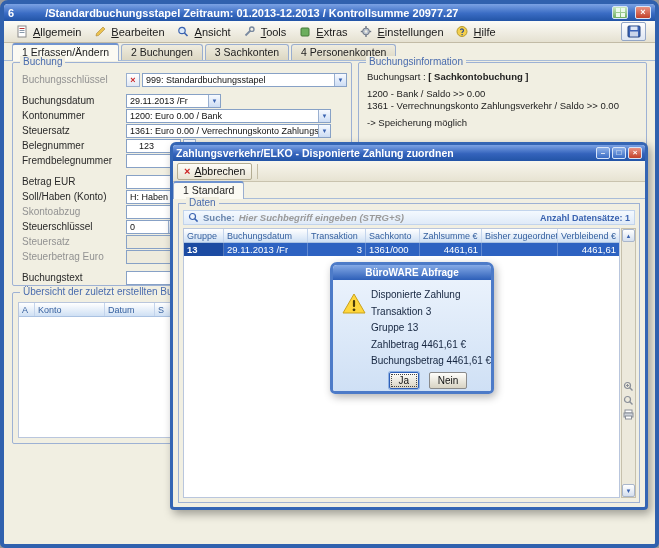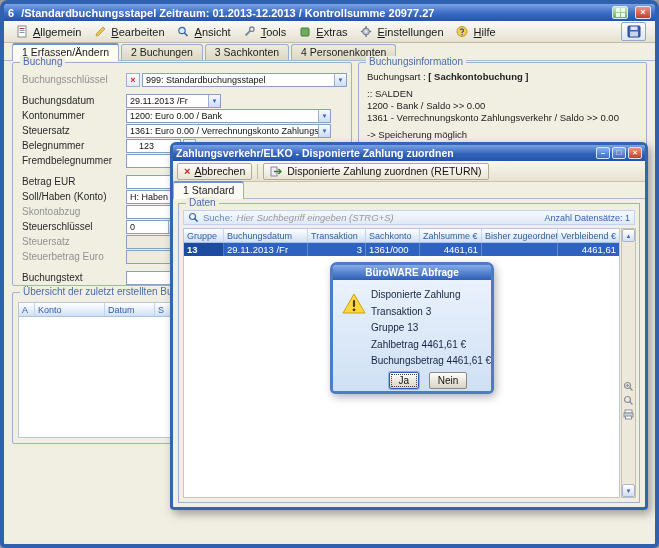--- a/index.html
+++ b/index.html
@@ -1,21 +1,21 @@
 <!DOCTYPE html>
 <html><head>
 <meta charset="utf-8">
 <style>
   *{margin:0;padding:0;box-sizing:border-box;font-family:"Liberation Sans","DejaVu Sans",sans-serif;}
   html,body{background:#9a9a9a;}
   .frame{position:relative;width:659px;height:548px;background:#f1efe2;border:4px solid #3061ae;border-radius:8px 8px 5px 5px;overflow:hidden;}
 
   
   .titlebar{height:17px;background:linear-gradient(#7ba2e4 0%,#3a6cc4 55%,#2254a6 100%);display:flex;align-items:center;padding:0 4px;gap:7px;color:#fff;font-size:11px;font-weight:bold;white-space:nowrap;}
-  .titlebar .t{flex:1;overflow:hidden;text-overflow:ellipsis;}
+  .titlebar .t{flex:1;overflow:hidden;text-overflow:ellipsis;margin-left:24px;}
   .tb-btn{flex:none;width:16px;height:13px;border:1px solid #d8e6fa;border-radius:2px;display:flex;align-items:center;justify-content:center;font-size:9px;line-height:1;}
   .tb-green{background:linear-gradient(#c8e8bf,#6fae62);}
   .tb-close{background:linear-gradient(#ea9383,#c2412a);color:#fff;}
 
   
   .menubar{height:22px;background:linear-gradient(#fcfbf7,#e5e1d1);border-bottom:1px solid #c2bba6;display:flex;align-items:center;padding:0 5px;font-size:11px;color:#1a1a1a;}
   .menu-item{display:flex;align-items:flex-end;gap:5px;padding:2px 6px;border-radius:2px;}
   .menu-item .lbl::first-letter{text-decoration:underline;}
   .icon12{width:13px;height:13px;display:inline-flex;align-items:center;justify-content:center;}
   .save-btn{margin-left:auto;margin-right:4px;width:25px;height:19px;border:1px solid #93a6c6;border-radius:2px;background:linear-gradient(#ffffff,#dde5f2);display:flex;align-items:center;justify-content:center;}
@@ -63,21 +63,21 @@
   .d-btn{flex:none;width:14px;height:12px;border:1px solid #d7e4f8;border-radius:2px;font-size:8px;line-height:1;color:#fff;display:flex;align-items:center;justify-content:center;background:linear-gradient(#8db0e8,#3a6cc4);}
   .d-btn.close{background:linear-gradient(#ea9383,#c2412a);}
   .d-toolbar{height:21px;display:flex;align-items:center;gap:3px;padding:1px 4px;background:linear-gradient(#f8f6ee,#e7e3d2);border-bottom:1px solid #c9c3ae;}
   .t-btn{display:flex;align-items:center;gap:4px;font-size:10.5px;height:17px;padding:0 6px;border:1px solid #b3ac92;border-radius:2px;background:linear-gradient(#fefdf9,#e9e4d3);color:#111;white-space:nowrap;}
   .t-btn .xglyph{color:#c22;font-weight:bold;font-size:11px;}
   .t-btn .lbl.ul::first-letter{text-decoration:underline;}
   .t-sep{width:1px;height:15px;background:#c4bda6;margin:0 2px;}
   .d-tabs{height:17px;display:flex;align-items:flex-end;background:#f1efe2;border-bottom:1px solid #a8bcd8;}
   .d-group{position:absolute;left:5px;top:58px;right:5px;bottom:4px;border:1px solid #9db1d4;}
 
-  .searchrow{position:absolute;left:4px;top:6px;right:4px;height:15px;background:linear-gradient(#f4f9fe,#dfeaf8);border:1px solid #c2d4ec;display:flex;align-items:center;gap:4px;padding:0 4px;font-size:9.5px;}
+  .searchrow{position:absolute;left:4px;top:6px;right:4px;height:15px;background:linear-gradient(#f4f9fe,#dfeaf8);border:1px solid #c2d4ec;display:flex;align-items:center;gap:4px;padding:0 4px;font-size:9.5px;font-weight:bold;}
   .search-lbl{color:#6a86ad;}
   .search-ph{color:#9a9a9a;font-style:italic;}
   .count{margin-left:auto;color:#3a63b0;font-size:9px;white-space:nowrap;}
 
   .dtable{position:absolute;left:4px;top:24px;right:19px;bottom:4px;background:#fff;border:1px solid #b9c6dd;overflow:hidden;}
   .dhead{display:flex;height:14px;background:linear-gradient(#ffffff,#cfe0f4);border-bottom:1px solid #aac2e2;font-size:9px;color:#35609f;}
   .dhead > div{padding:0 3px;border-right:1px solid #c3d4ec;display:flex;align-items:center;white-space:nowrap;overflow:hidden;}
   .drow{display:flex;height:13px;background:#2d62c1;color:#fff;font-size:9.5px;}
   .drow > div{padding:0 3px;border-right:1px solid rgba(255,255,255,.25);display:flex;align-items:center;white-space:nowrap;overflow:hidden;}
   .num{justify-content:flex-end;}
@@ -315,21 +315,20 @@
       </div>
 
     </div>
   </div>
 
   <div class="group" style="left:354px;top:58px;width:289px;height:84px;">
     <span class="legend">Buchungsinformation</span>
     <div class="info-text">
       <div class="info-line"><span>Buchungsart : </span><b>[ Sachkontobuchung ]</b></div>
       <div class="sp5"></div>
-      <div class="info-line">:: SALDEN</div>
       <div class="info-line">1200 - Bank / Saldo &gt;&gt; 0.00</div>
       <div class="info-line">1361 - Verrechnungskonto Zahlungsverkehr / Saldo &gt;&gt; 0.00</div>
       <div class="sp5"></div>
       <div class="info-line">-&gt; Speicherung möglich</div>
     </div>
   </div>
 
   <div class="group" style="left:8px;top:288px;width:340px;height:152px;">
     <span class="legend">Übersicht der zuletzt erstellten Buchungen</span>
     <div class="otable">
@@ -357,27 +356,20 @@
           <span>×</span>
         </span>
     </div>
 
     <div class="d-toolbar">
       <span class="t-btn">
         <span class="xglyph">×</span>
         <span class="lbl ul">Abbrechen</span>
       </span>
       <span class="t-sep"></span>
-      <span class="t-btn">
-        <svg width="13" height="13">
-            <rect x="1" y="2" width="6" height="9" fill="#e8eef8" stroke="#88a"></rect>
-            <path d="M4 6.5 h7 m-2.5 -2.5 l2.5 2.5 l-2.5 2.5" stroke="#2c8a2c" stroke-width="1.4" fill="none"></path>
-          </svg>
-        <span class="lbl">Disponierte Zahlung zuordnen (RETURN)</span>
-      </span>
     </div>
 
     <div class="d-tabs">
       <span class="tab active">1 Standard</span>
     </div>
 
     <div class="d-group">
       <span class="legend">Daten</span>
 
       <div class="searchrow">

